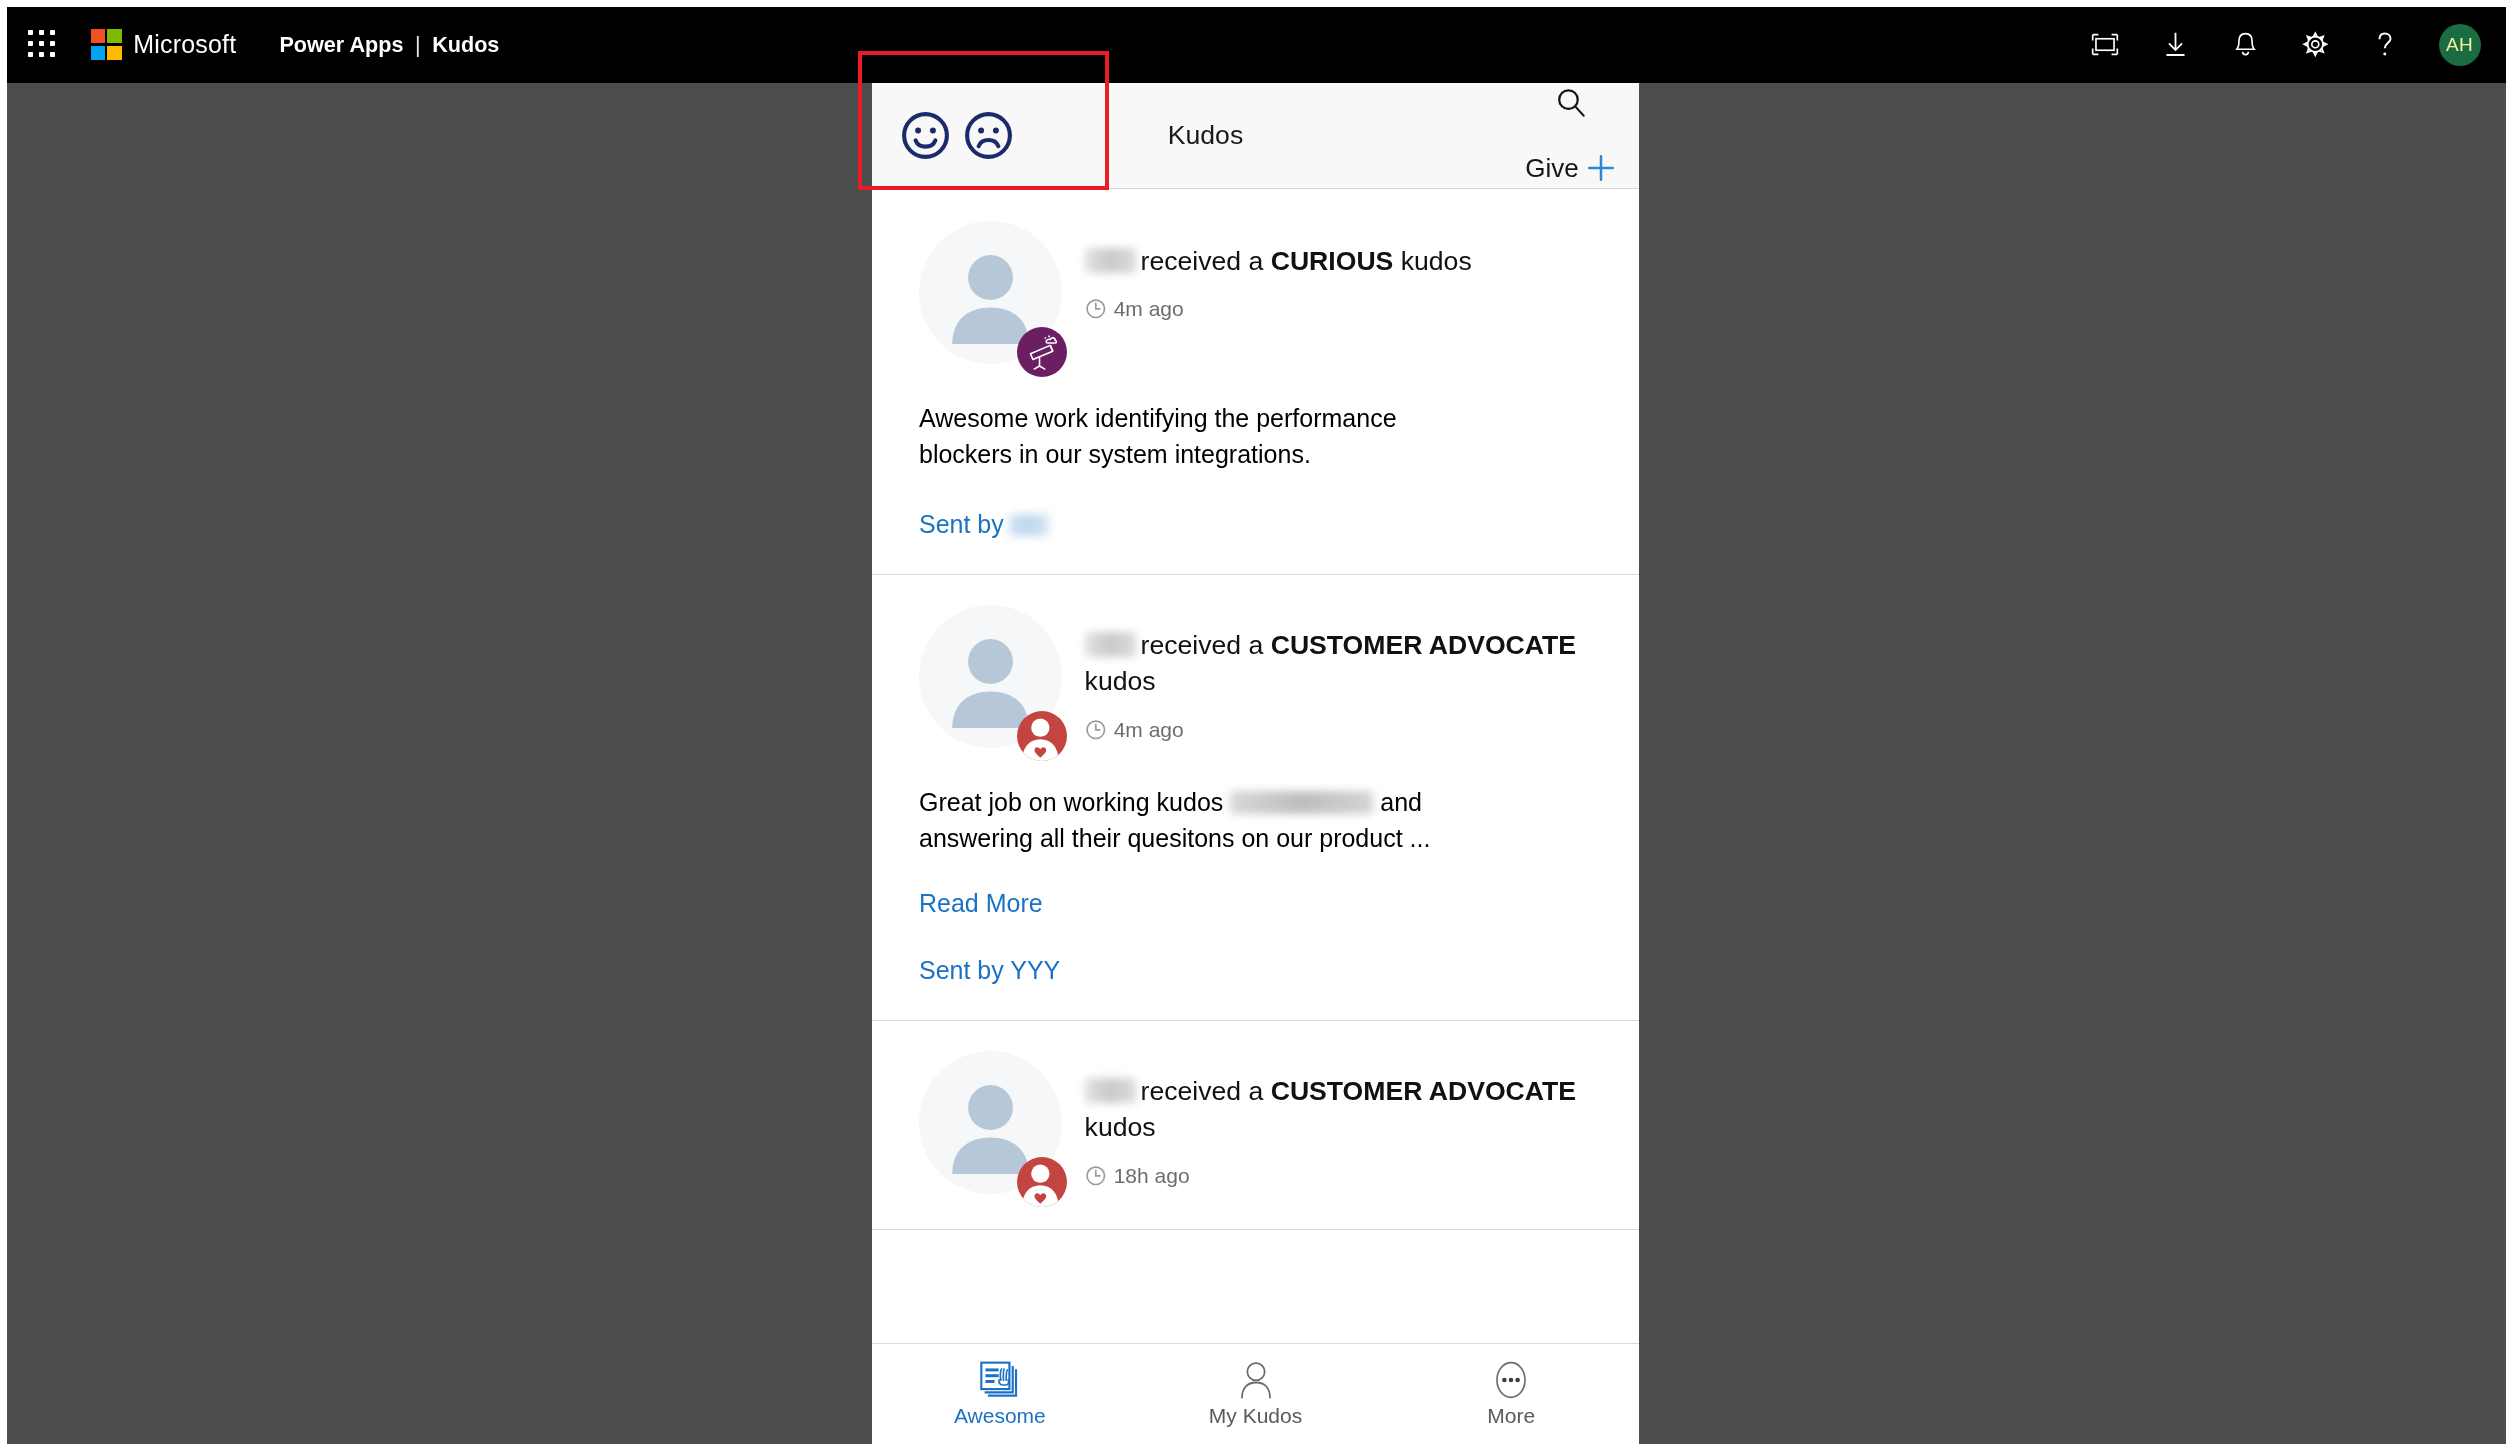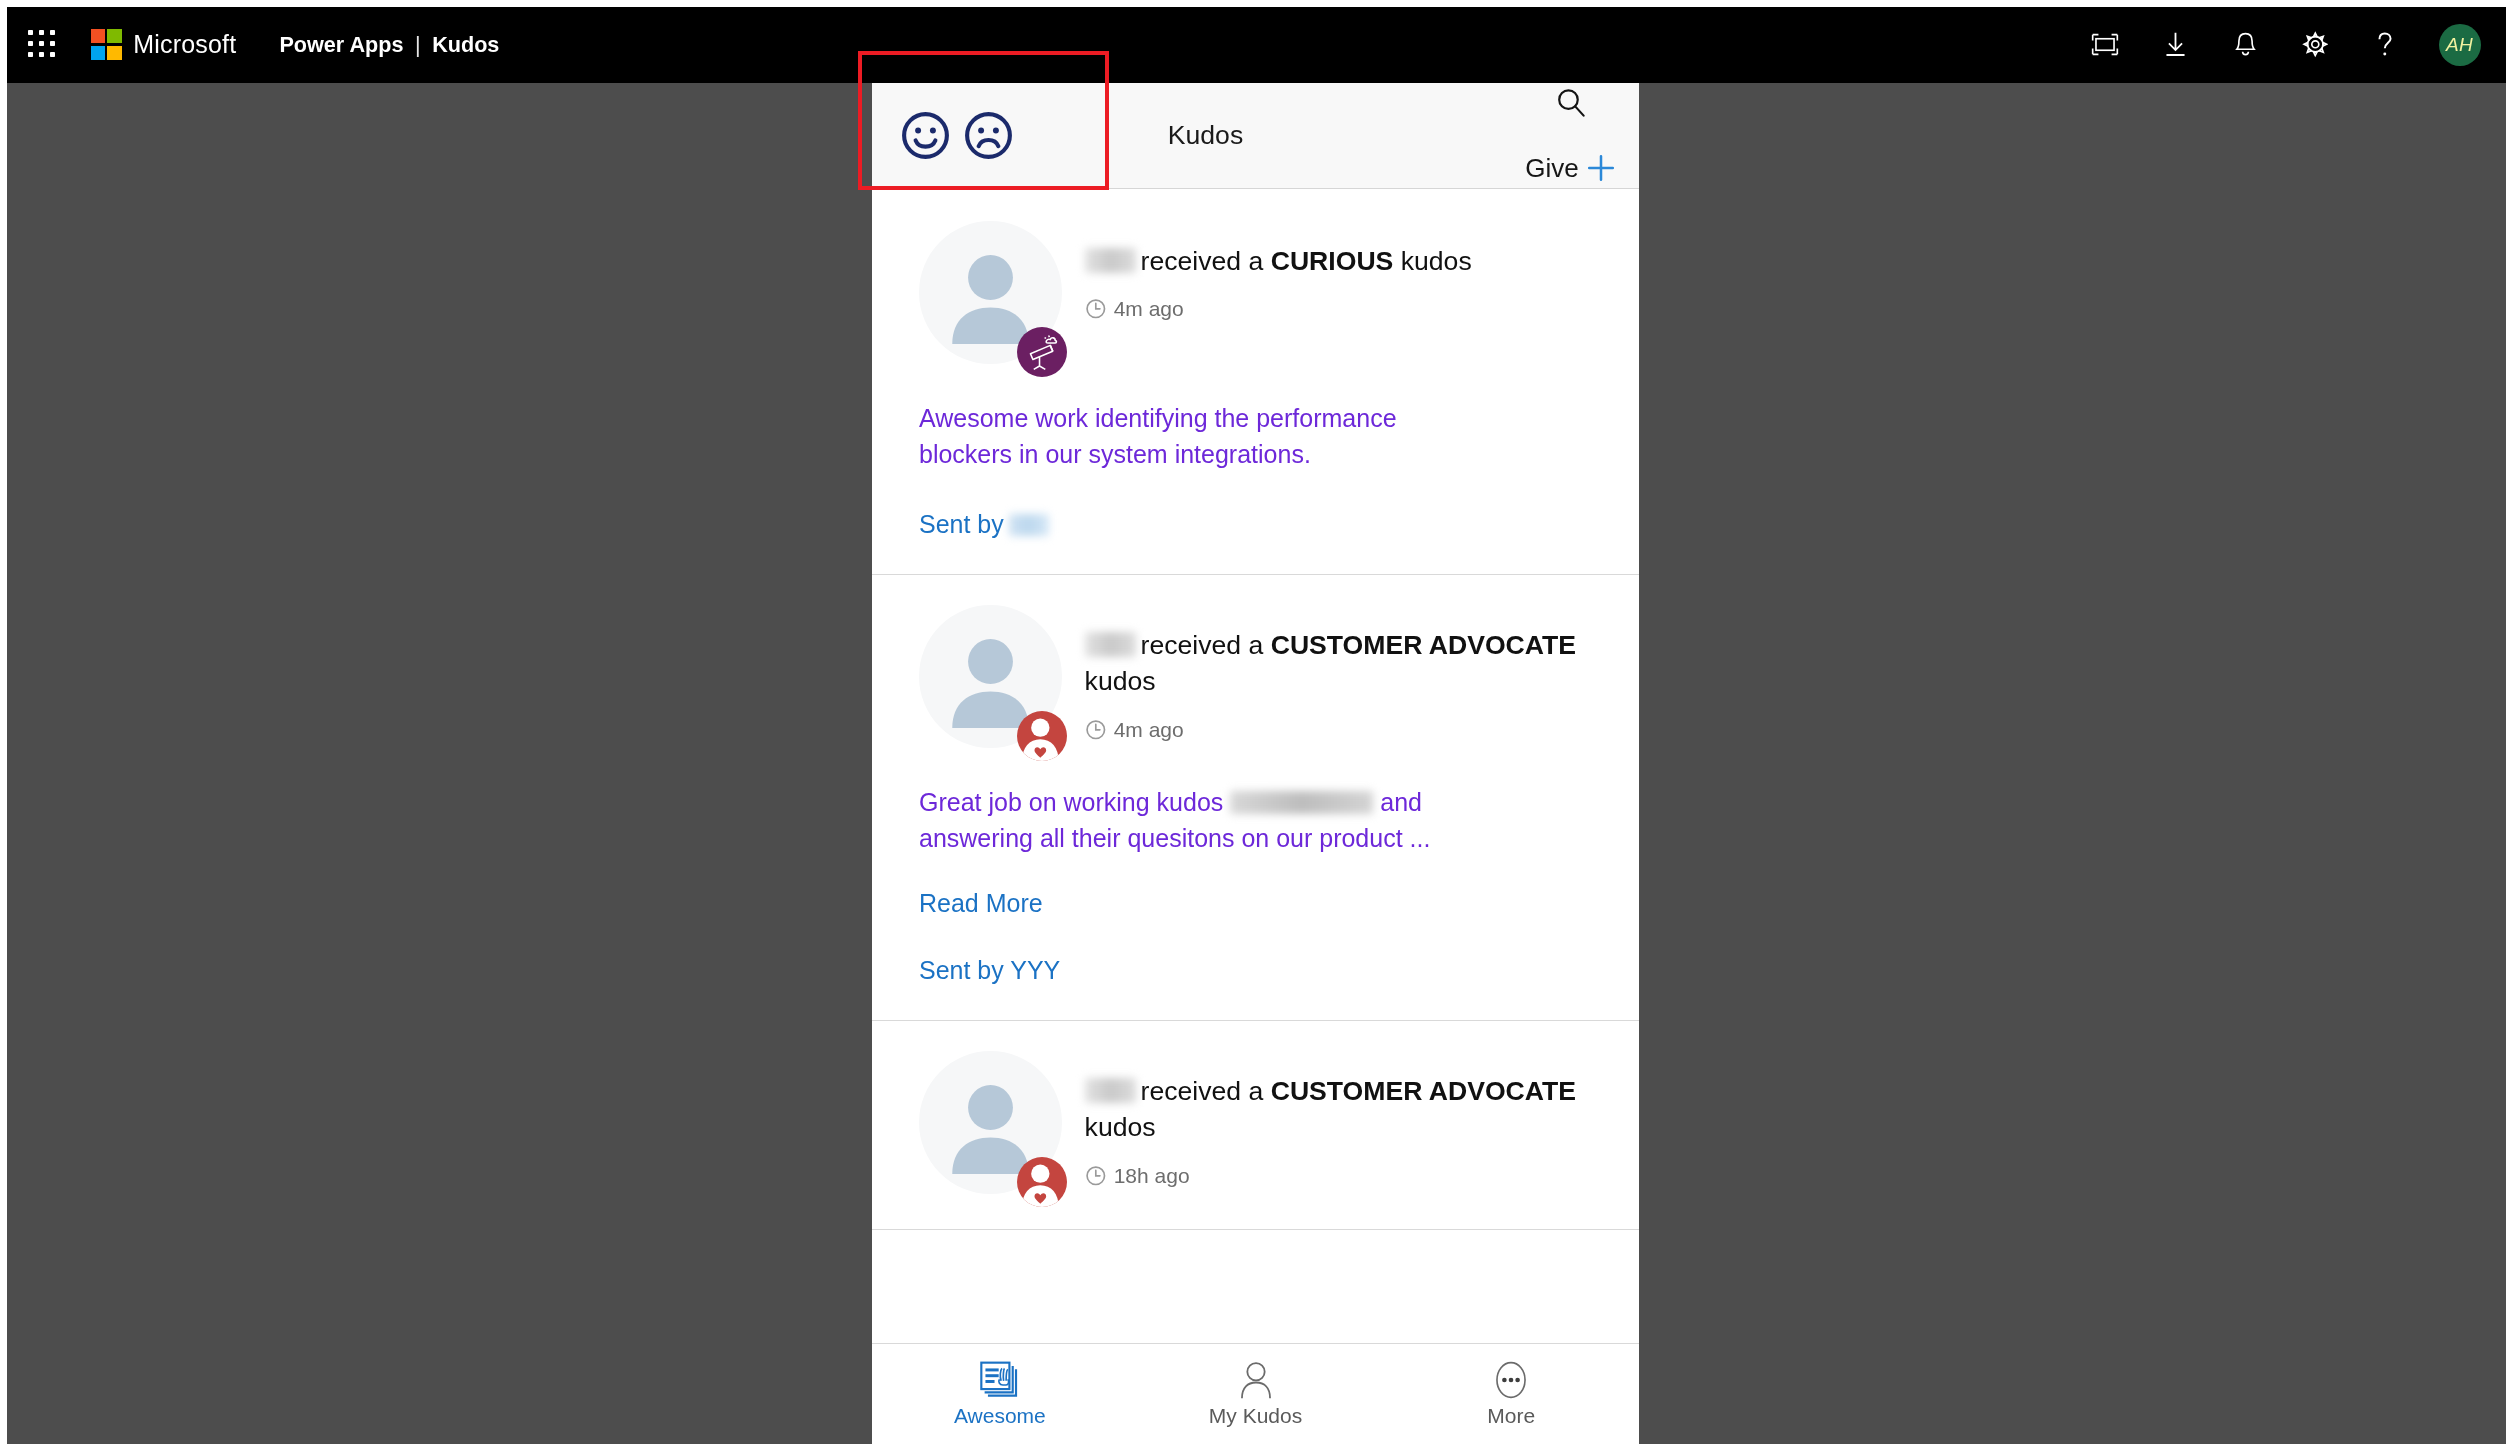--- a/index.html
+++ b/index.html
@@ -76,21 +76,20 @@
     gap: 11.6px;
   }
   .appname .sep { font-weight: 400; color: #e6e6e6; }
 
   .suite-right {
     margin-left: auto;
     margin-right: 25px;
     display: flex;
     align-items: center;
     gap: 37px;
-    font-style: italic;
   }
   .suite-right .ico {
     width: 33px; height: 33px;
     display: flex; align-items: center; justify-content: center;
     cursor: pointer;
   }
   .suite-right .ico svg { display:block; }
   .avatar-ah {
     width: 42px; height: 42px;
     border-radius: 50%;
@@ -208,21 +207,21 @@
     margin-top: 18px;
     display: flex; align-items: center; gap: 7.5px;
     color: #6d6d6d;
     font-size: 21px;
   }
 
   .card-msg {
     margin-top: 37px;
     font-size: 25px;
     line-height: 1.42;
-    color: #6d28d9;
+    color: #000000;
     max-width: 573px;
   }
   .blur-word {
     display: inline-block;
     width: 143px; height: 23px;
     vertical-align: -2.5px;
     background: linear-gradient(90deg,#d8d8d8,#bdbdbd,#d4d4d4);
     filter: blur(4.2px);
     border-radius: 2.5px;
     font-size: 0;

